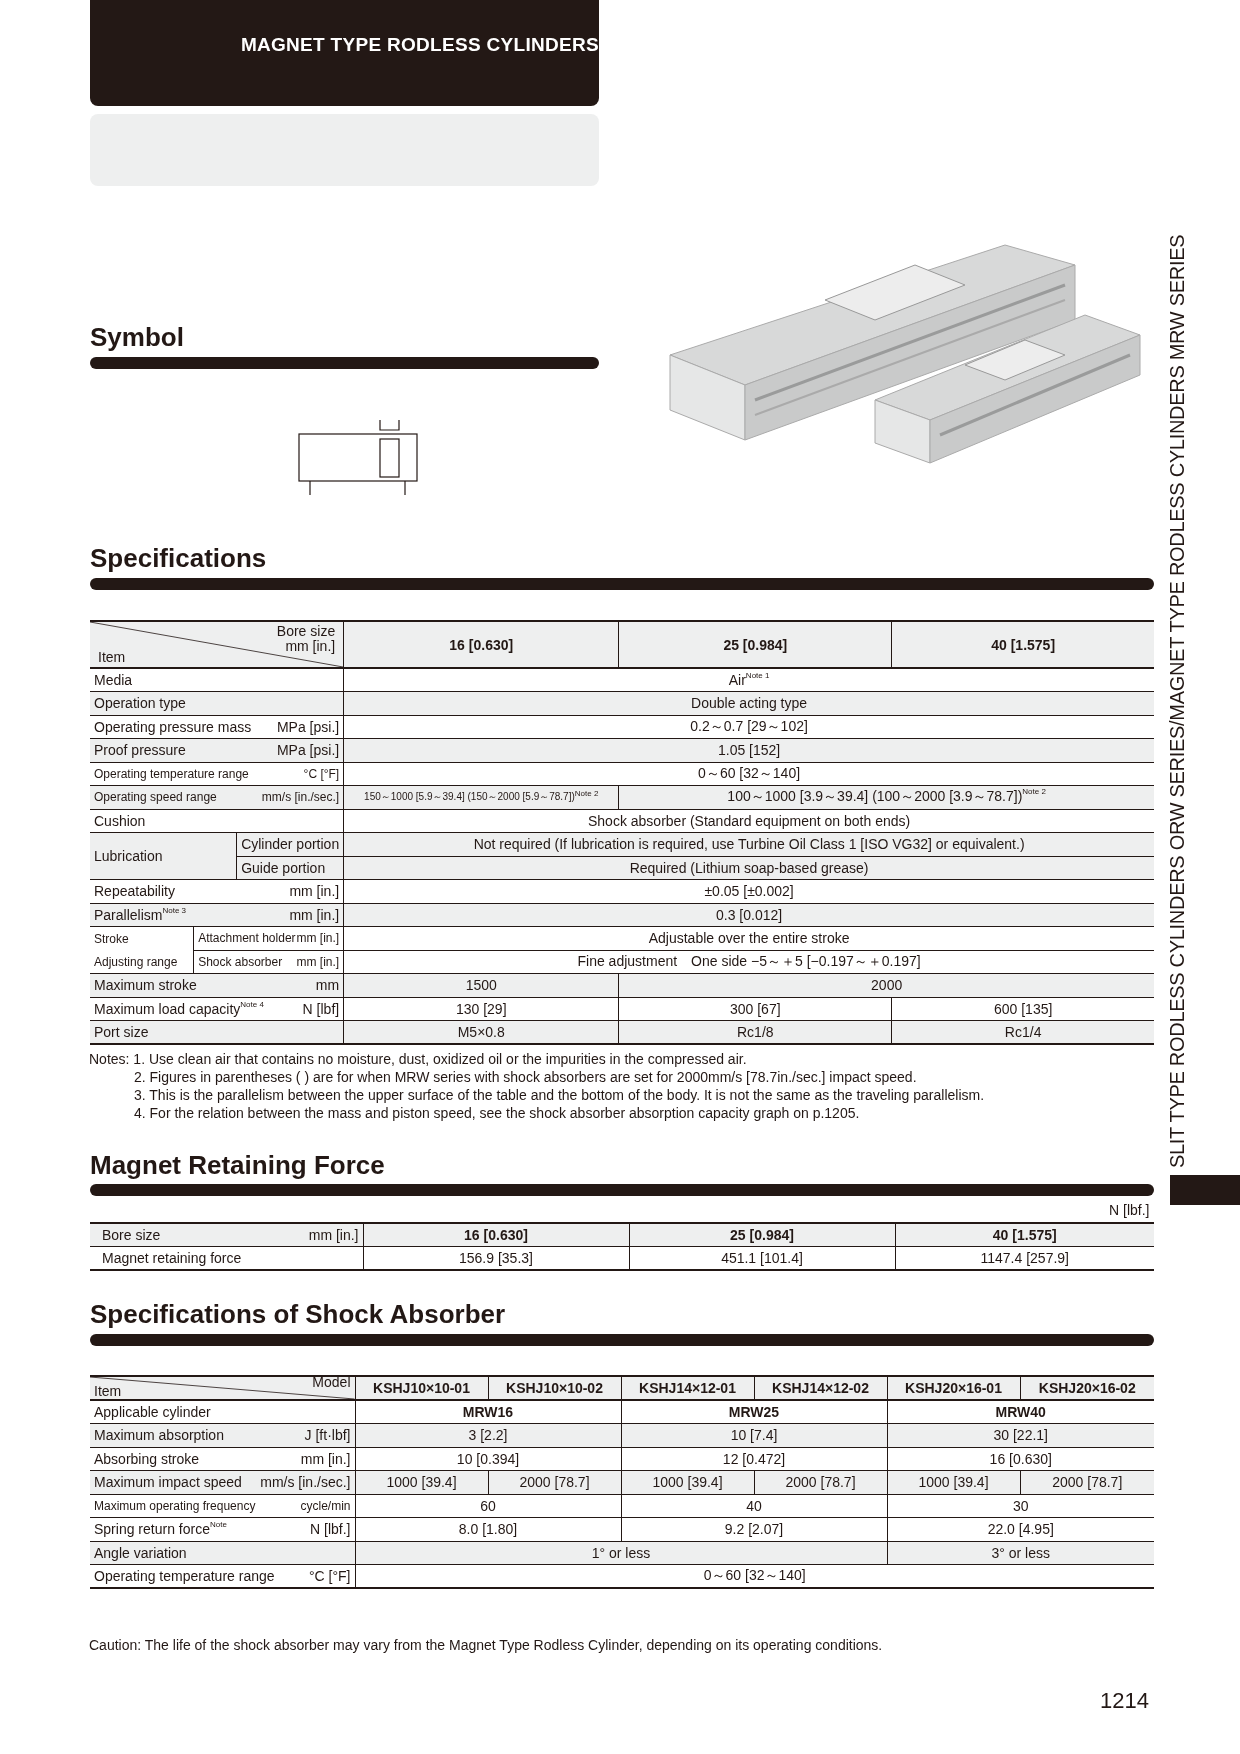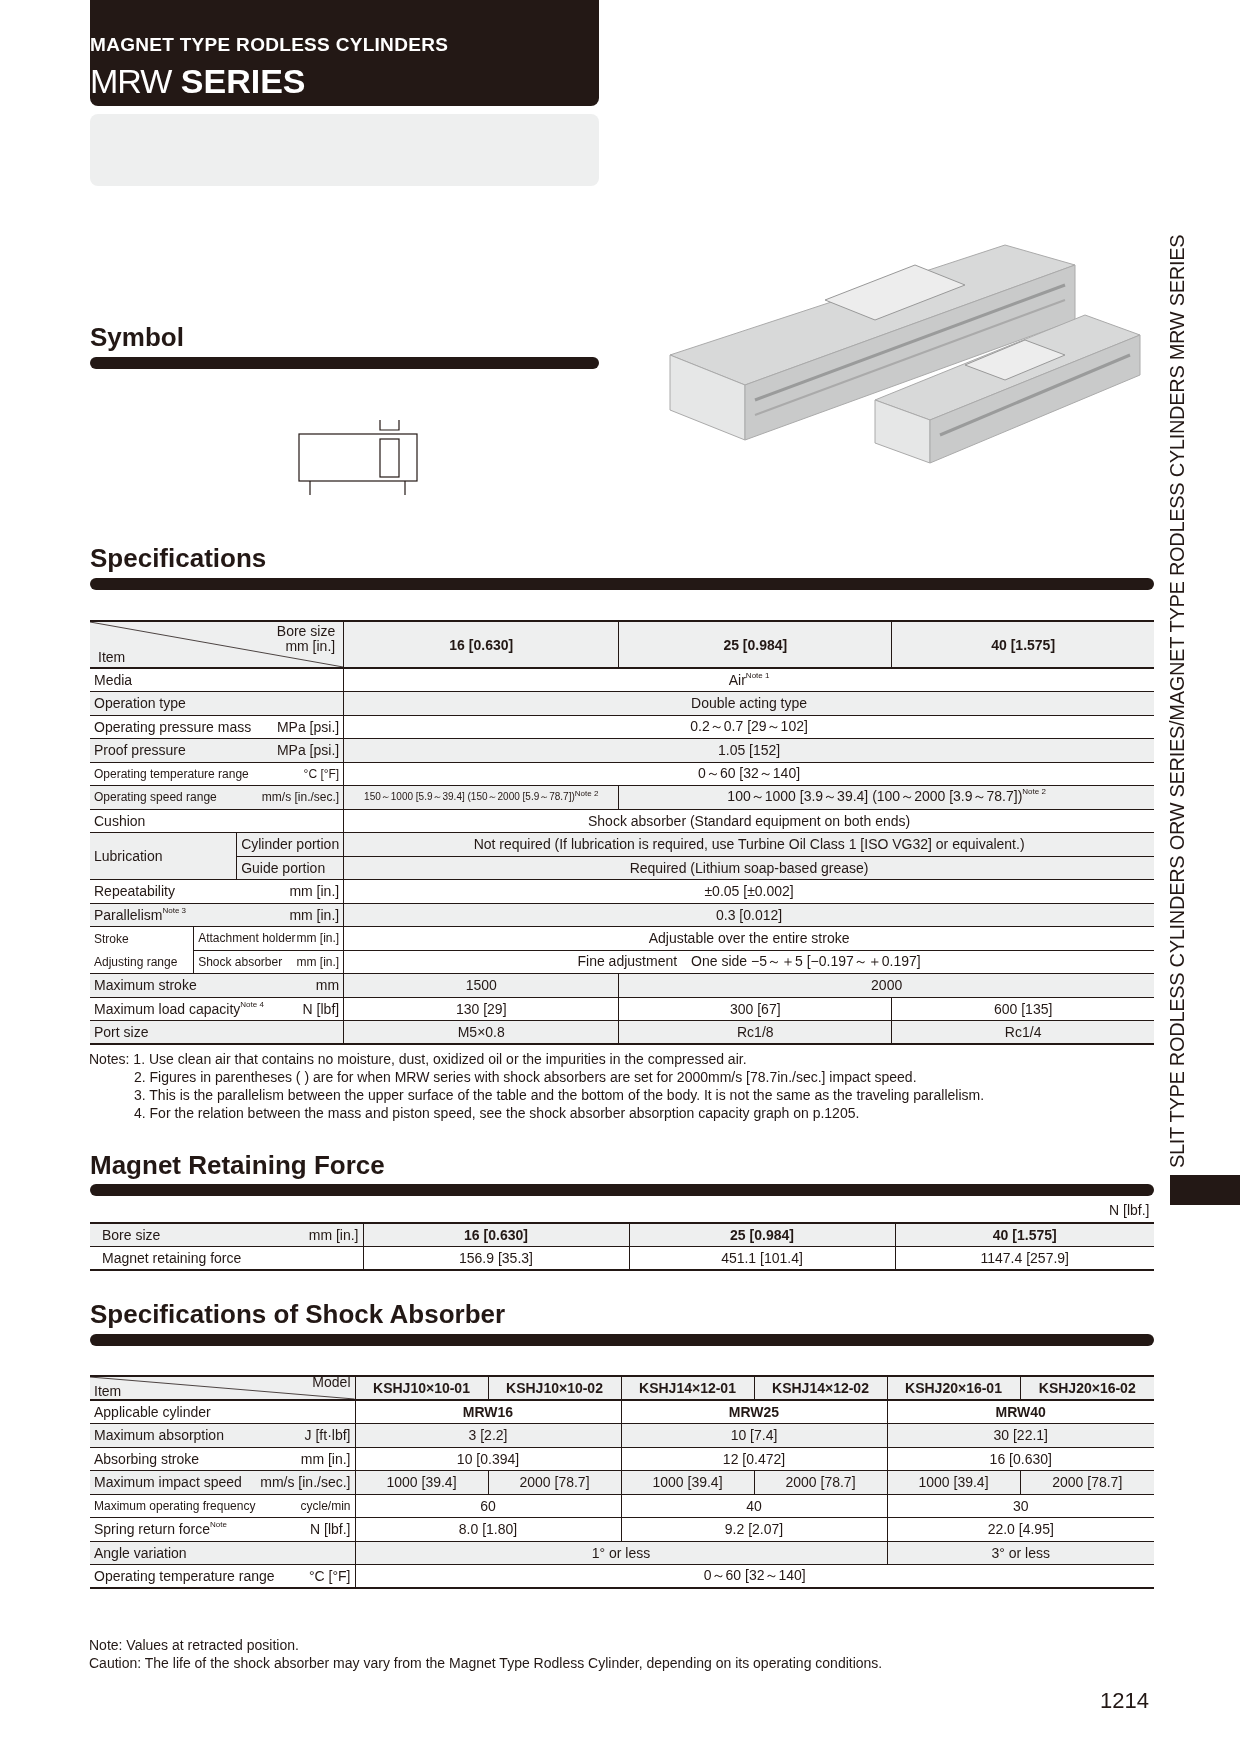--- a/index.html
+++ b/index.html
@@ -1,19 +1,19 @@
 <!DOCTYPE html>
 <html><head>
 <meta charset="utf-8">
 <style>
   * { box-sizing: border-box; margin: 0; padding: 0; }
   html, body { width: 1240px; height: 1754px; background: #fff; }
   body { position: relative; font-family: "Liberation Sans", sans-serif; color: #231815; overflow: hidden; }
 
-  .header-box { position: absolute; left: 90px; top: 0; width: 509px; height: 106px; background: #231815; border-radius: 0 0 8px 8px; color: #fff; text-align: left; }
+  .header-box { position: absolute; left: 90px; top: 0; width: 509px; height: 106px; background: #231815; border-radius: 0 0 8px 8px; color: #fff; text-align: right; }
   .header-sub { position: absolute; top: 34px; left: 0; right: 0; font-weight: bold; font-size: 19px; letter-spacing: 0.3px; }
   .header-main { position: absolute; top: 62px; left: 0; right: 0; font-size: 34px; }
   .header-main .pre { font-weight: normal; letter-spacing: -1px; }
   .header-main .series { font-weight: bold; }
   .grey-box { position: absolute; left: 90px; top: 114px; width: 509px; height: 72px; background: #eeefef; border-radius: 8px; }
 
   .section-title { position: absolute; left: 90px; font-weight: bold; font-size: 26px; }
   .bar { position: absolute; left: 90px; height: 12px; background: #231815; border-radius: 6px; }
 
   .symbol { position: absolute; left: 290px; top: 420px; }
@@ -53,24 +53,20 @@
   .shock .hrow td { border-bottom: 2.5px solid #231815; }
 
   .shock-notes { position: absolute; left: 89px; top: 1636px; font-size: 14px; line-height: 18px; }
   .page-num { position: absolute; left: 1100px; top: 1688px; font-size: 22px; }
 </style>
 </head>
 <body>
 
 <div class="header-box">
   <div class="header-sub">MAGNET TYPE RODLESS CYLINDERS</div>
-  <div class="header-main">
-    <span class="pre">MRW</span>
-    <span class="series">SERIES</span>
-  </div>
 </div>
 <div class="grey-box"></div>
 
 <div class="side-text">SLIT TYPE RODLESS CYLINDERS ORW SERIES/MAGNET TYPE RODLESS CYLINDERS MRW SERIES</div>
 <div class="side-tab"></div>
 
 <svg class="product-img" viewBox="0 0 495 240">
   <g>
     <polygon points="5,130 340,20 410,40 80,160" fill="#d8d9d9" stroke="#aaa"></polygon>
     <polygon points="5,130 80,160 80,215 5,185" fill="#e6e7e7" stroke="#aaa"></polygon>
@@ -395,17 +391,16 @@
             <span>Operating temperature range</span>
             <span>°C [°F]</span>
           </div>
         </td>
     <td colspan="6" class="c">0～60 [32～140]</td>
   </tr>
 </tbody>
   </table>
 
 <div class="shock-notes">
-  <div>Note: Values at retracted position.</div>
   <div>Caution: The life of the shock absorber may vary from the Magnet Type Rodless Cylinder, depending on its operating conditions.</div>
 </div>
 
 <div class="page-num">1214</div>
 
 </body></html>

